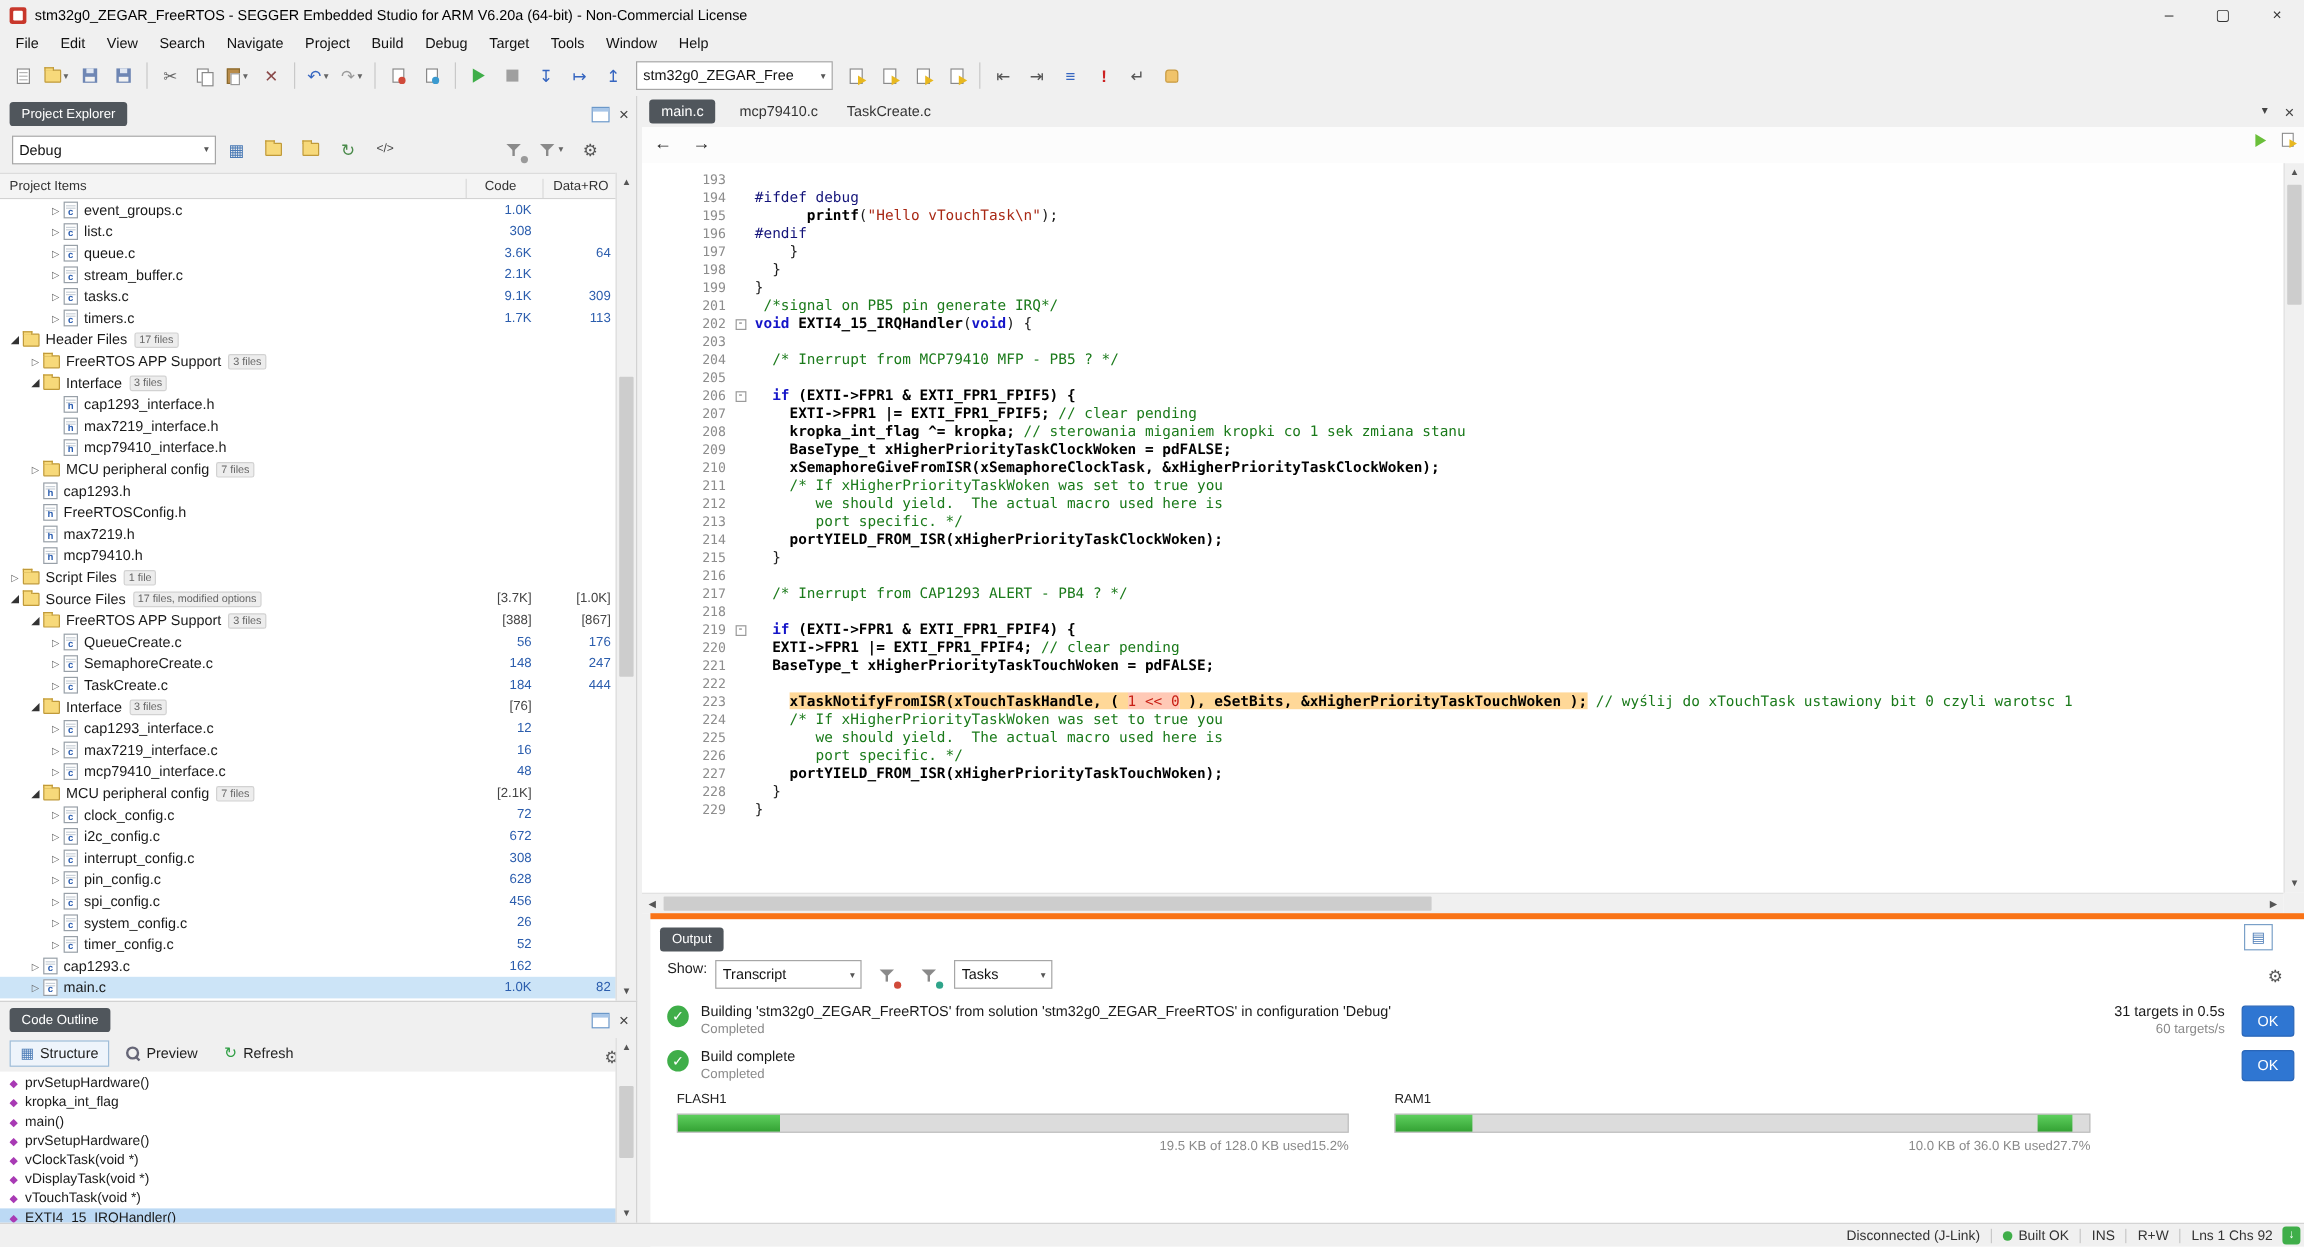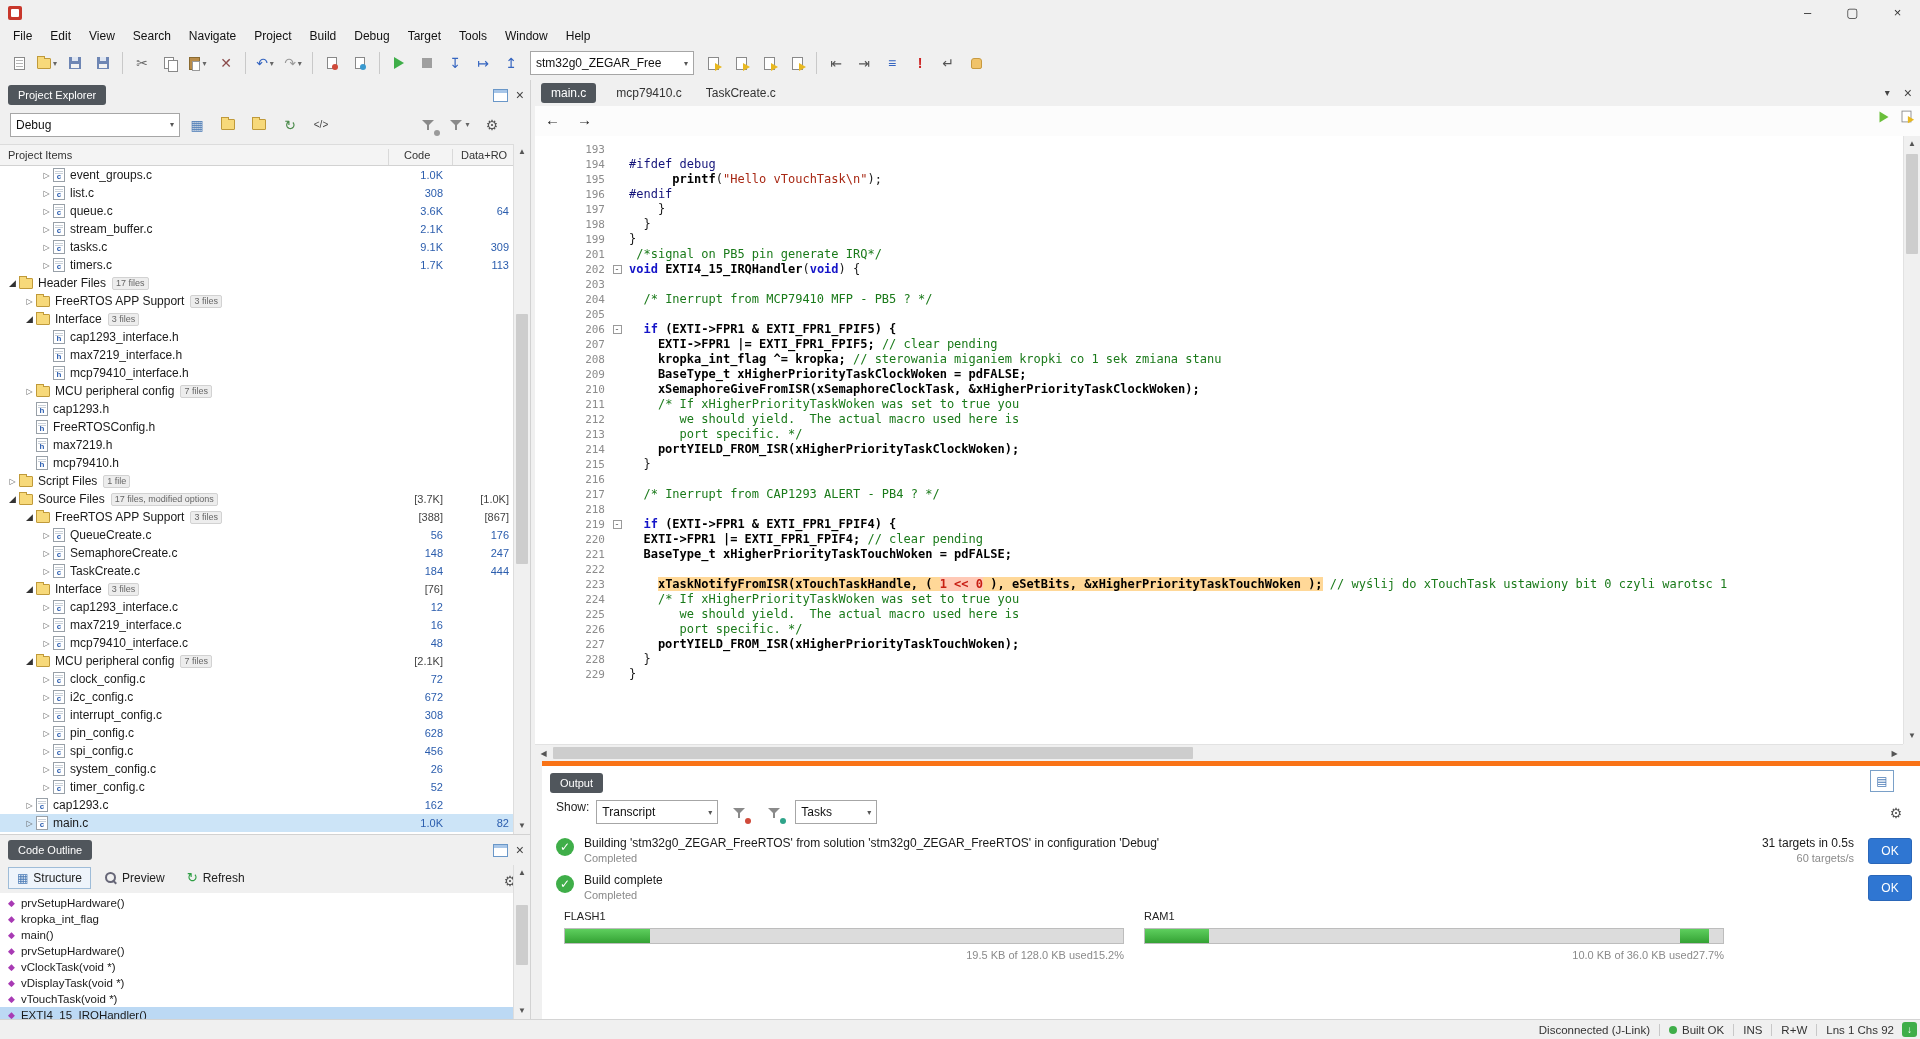--- a/index.html
+++ b/index.html
@@ -120,21 +120,21 @@
   .ln{display:inline-block;width:70px;text-align:right;color:#8c8c8c;font-size:11px;vertical-align:top}
   .fold{display:inline-block;width:24px;text-align:center;vertical-align:top}
   .fbox{display:inline-block;width:9px;height:9px;border:1px solid #9a9a9a;background:#fff;font-size:9px;line-height:7px;color:#555;text-align:center;vertical-align:1px}
   .sg-t{color:#1a1a1a}
   .sg-b{color:#000;font-weight:bold}
   .sg-k{color:#1414c8;font-weight:bold}
   .sg-pp{color:#14147a}
   .sg-c{color:#1a7a1a}
   .sg-s{color:#a82814}
   .sg-hl{background:#ffd898;color:#000;font-weight:bold}
-  .sg-hn{background:#ffc9b6;color:#c81e14;font-weight:bold}
+  .sg-hn{background:#ffc9b6;color:#c81e14;font-weight:normal}
   .evscroll{position:absolute;top:56px;right:0;bottom:17px;width:17px;background:#f0f0f0;border-left:1px solid #e2e2e2}
   .ehscroll{position:absolute;left:0;right:17px;bottom:0;height:17px;background:#f0f0f0;border-top:1px solid #e2e2e2}
   .harrow{position:absolute;top:0;bottom:0;width:17px;text-align:center;font-size:8px;color:#555;line-height:17px}
   .hthumb{position:absolute;top:2px;bottom:2px;background:#cdcdcd;border-radius:1px}
   .ecorner{position:absolute;right:0;bottom:0;width:17px;height:17px;background:#f0f0f0}
 
   
   #output{position:absolute;left:542px;top:761px;right:0;height:306px;background:#fff;border-top:5px solid #f97316}
   .out-head{position:absolute;top:5px;left:8px;right:8px;height:24px;display:flex;align-items:center}
   .popout{position:absolute;right:26px;top:4px;width:24px;height:22px;border:1px solid #7aa0c8;background:#fff;display:flex;align-items:center;justify-content:center;color:#4a7ab5;font-size:12px}
@@ -145,21 +145,21 @@
   #out-msgs{position:absolute;top:68px;left:10px;right:6px}
   .omsg{height:37px;display:flex;align-items:flex-start;padding-top:2px}
   .ocheck{width:18px;height:18px;border-radius:50%;background:#3fae49;color:#fff;font-size:12px;line-height:18px;text-align:center;font-weight:bold;margin:2px 10px 0 4px;flex:none}
   .omtitle{font-size:12px;color:#1a1a1a}
   .omstatus{font-size:11px;color:#8a8a8a;margin-top:2px}
   .ommeta{margin-left:auto;text-align:right;padding-right:14px}
   .ommeta1{font-size:12px;color:#1a1a1a}
   .ommeta2{font-size:11px;color:#8a8a8a;margin-top:2px}
   .okbtn{width:44px;height:26px;background:#2f76d2;color:#fff;border:1px solid #2a66b8;border-radius:3px;font-size:12px;font-family:inherit;margin:2px 2px 0 0;flex:none}
   .okbtn.solo{margin-left:auto}
-  #mem-section{position:absolute;top:144px;left:22px;display:flex;gap:20px}
+  #mem-section{position:absolute;top:144px;left:22px;display:flex;gap:38px}
   .membox{display:block}
   .membox.flash .membar{width:560px}
   .membox.ram .membar{width:580px}
   .memlabel{font-size:11px;color:#222;height:16px}
   .membar{position:relative;height:16px;background:#dcdcdc;border:1px solid #bdbdbd;margin-top:2px}
   .memfill{position:absolute;top:0;bottom:0;background:linear-gradient(#5ecf5e,#34a234)}
   .memfoot{display:flex;justify-content:flex-end;margin-top:5px;font-size:11px;color:#8a8a8a}
 
   
   #statusbar{position:absolute;left:0;right:0;bottom:0;height:20px;background:#f0f0f0;border-top:1px solid #d4d4d4;display:flex;align-items:center;justify-content:flex-end;padding-right:26px;font-size:11.5px;color:#333}
@@ -168,20 +168,21 @@
   .sb-dot{width:8px;height:8px;border-radius:50%;display:inline-block}
   .corner-ic{position:absolute;right:3px;bottom:2px;width:15px;height:15px;background:#3fae49;border-radius:3px;color:#fff;text-align:center;line-height:15px;font-size:10px}
 </style>
 </head>
 <body>
 
 <div id="root">
 
   <div id="titlebar">
     <span class="app-ic"></span>
+    <span class="ttl">stm32g0_ZEGAR_FreeRTOS - SEGGER Embedded Studio for ARM V6.20a (64-bit) - Non-Commercial License</span>
     <span class="winbtns">
       <span class="winbtn">–</span>
       <span class="winbtn">▢</span>
       <span class="winbtn close">×</span>
     </span>
   </div>
 
   <div id="menubar">
       <div class="menu-item">File</div>
       <div class="menu-item">Edit</div>

